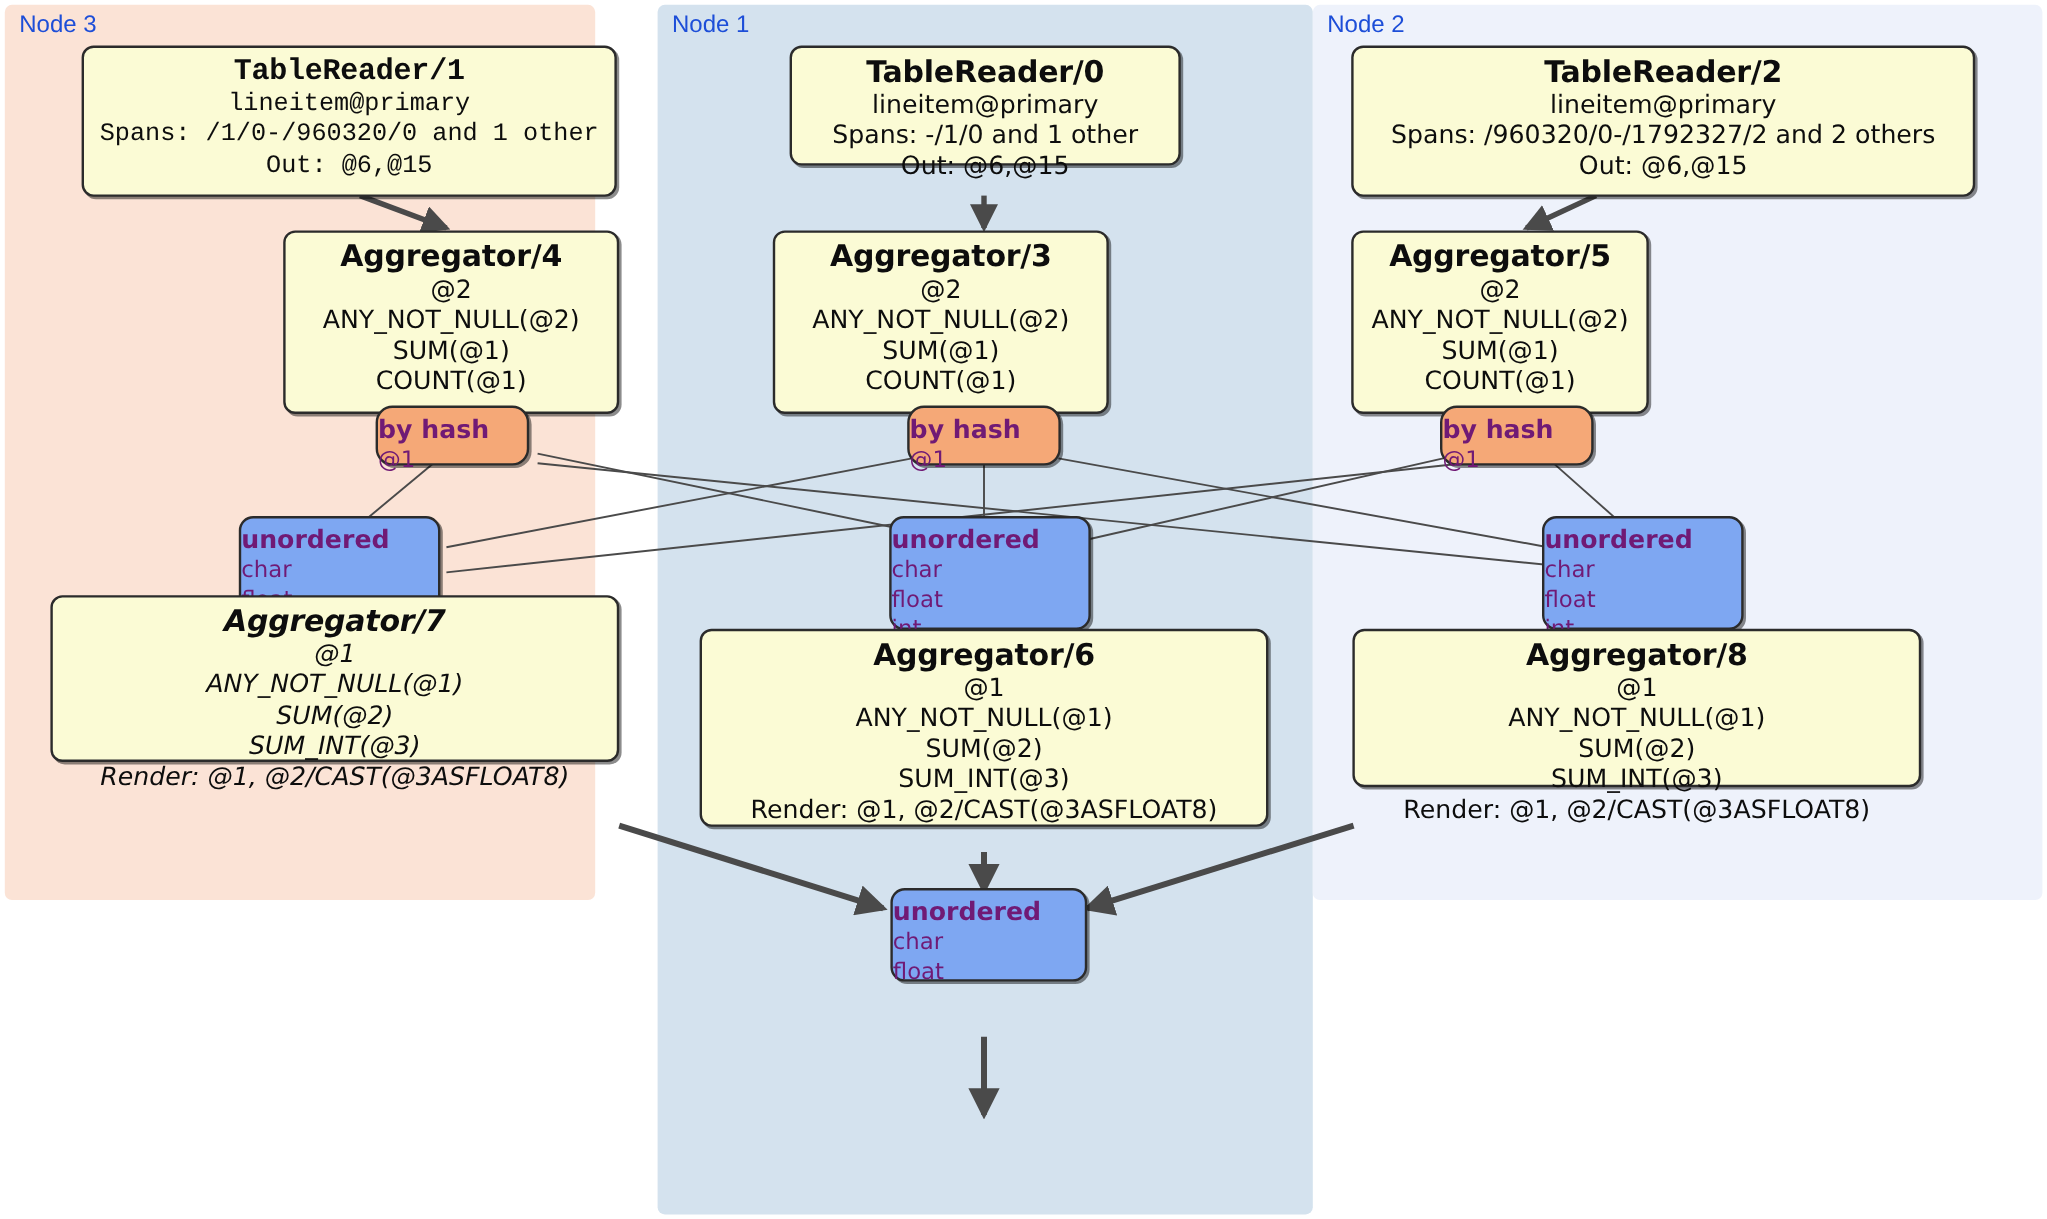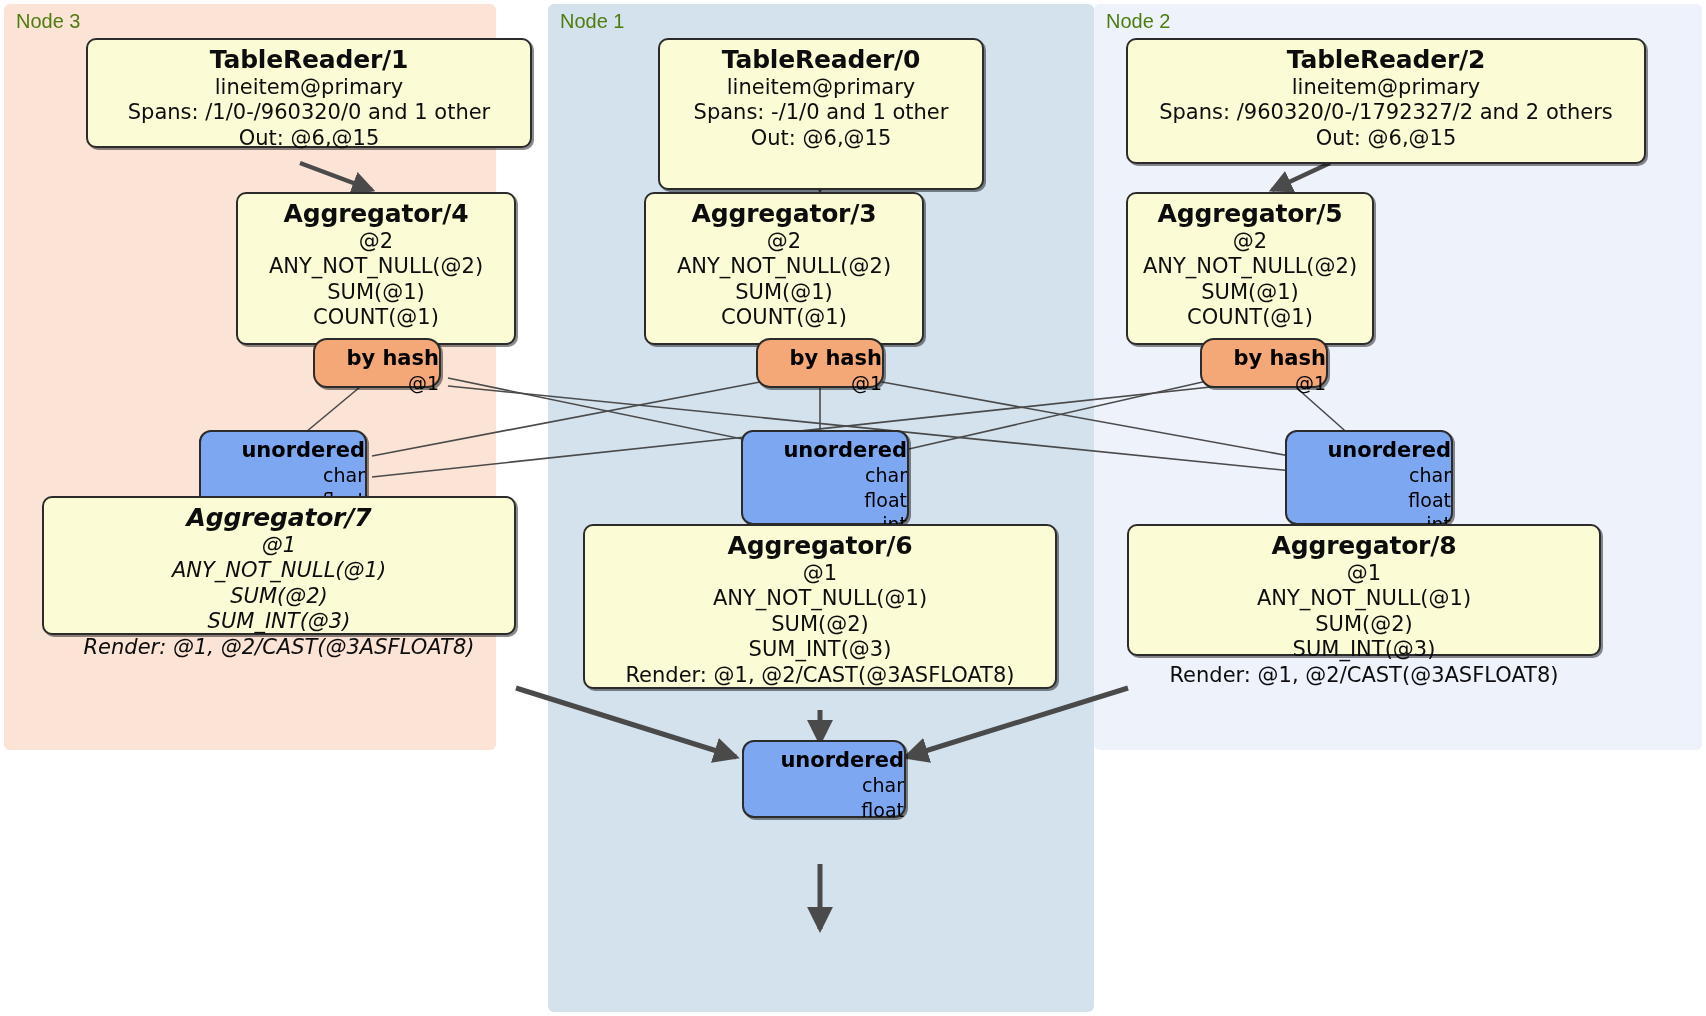--- a/index.html
+++ b/index.html
@@ -21,21 +21,21 @@
   
   .panel {
     position: absolute;
     box-sizing: border-box;
   }
   .panel-label {
     position: absolute;
     top: 6px;
     left: 12px;
     font-size: 20px;
-    color: #4d7c0f;
+    color: #1d4ed8;
     font-family: "Liberation Sans", sans-serif;
     white-space: nowrap;
   }
 
   
   .proc {
     position: absolute;
     box-sizing: border-box;
     background: #fbfbd5;
     border: 2px solid #2b2b2b;
@@ -64,24 +64,24 @@
     padding: 0;
   }
 
   
   .router {
     position: absolute;
     box-sizing: border-box;
     border: 2px solid #2b2b2b;
     border-radius: 12px;
     box-shadow: 2px 2px 0 rgba(0,0,0,0.45);
-    text-align: right;
+    text-align: left;
     font-size: 19px;
     line-height: 1.28;
-    color: #000000;
+    color: #701a75;
     padding-top: 5px;
   }
   .router .rtitle {
     font-weight: bold;
     font-size: 21px;
     line-height: 1.25;
   }
   .router.hash {
     background: #f5a877;
     border-radius: 14px;
@@ -139,28 +139,28 @@
     <path d="M 1220 378 L 900 451" stroke="#4a4a4a" stroke-width="1.6" fill="none"></path>
     <path d="M 1290 382 L 1352 437" stroke="#4a4a4a" stroke-width="1.6" fill="none"></path>
 
     <path d="M 516 688 L 736 757" stroke="#4a4a4a" stroke-width="5" fill="none" marker-end="url(#arrowThick)"></path>
     <path d="M 820 710 L 820 742" stroke="#4a4a4a" stroke-width="5" fill="none" marker-end="url(#arrowThick)"></path>
     <path d="M 1128 688 L 906 757" stroke="#4a4a4a" stroke-width="5" fill="none" marker-end="url(#arrowThick)"></path>
 
     <path d="M 820 864 L 820 929" stroke="#4a4a4a" stroke-width="5" fill="none" marker-end="url(#arrowThick)"></path>
   </svg>
 
-  <div class="proc" style="left:86px; top:38px; width:446px; height:110px;">
+  <div class="proc" style="left:68px; top:38px; width:446px; height:126px;font-family:Liberation Mono, monospace;">
     <div class="title">TableReader/1</div>
     <div class="line">lineitem@primary</div>
     <div class="line">Spans: /1/0-/960320/0 and 1 other</div>
     <div class="line">Out: @6,@15</div>
   </div>
 
-  <div class="proc" style="left:658px; top:38px; width:326px; height:152px;">
+  <div class="proc" style="left:658px; top:38px; width:326px; height:100px;">
     <div class="title">TableReader/0</div>
     <div class="line">lineitem@primary</div>
     <div class="line">Spans: -/1/0 and 1 other</div>
     <div class="line">Out: @6,@15</div>
   </div>
 
   <div class="proc" style="left:1126px; top:38px; width:520px; height:126px;">
     <div class="title">TableReader/2</div>
     <div class="line">lineitem@primary</div>
     <div class="line">Spans: /960320/0-/1792327/2 and 2 others</div>

